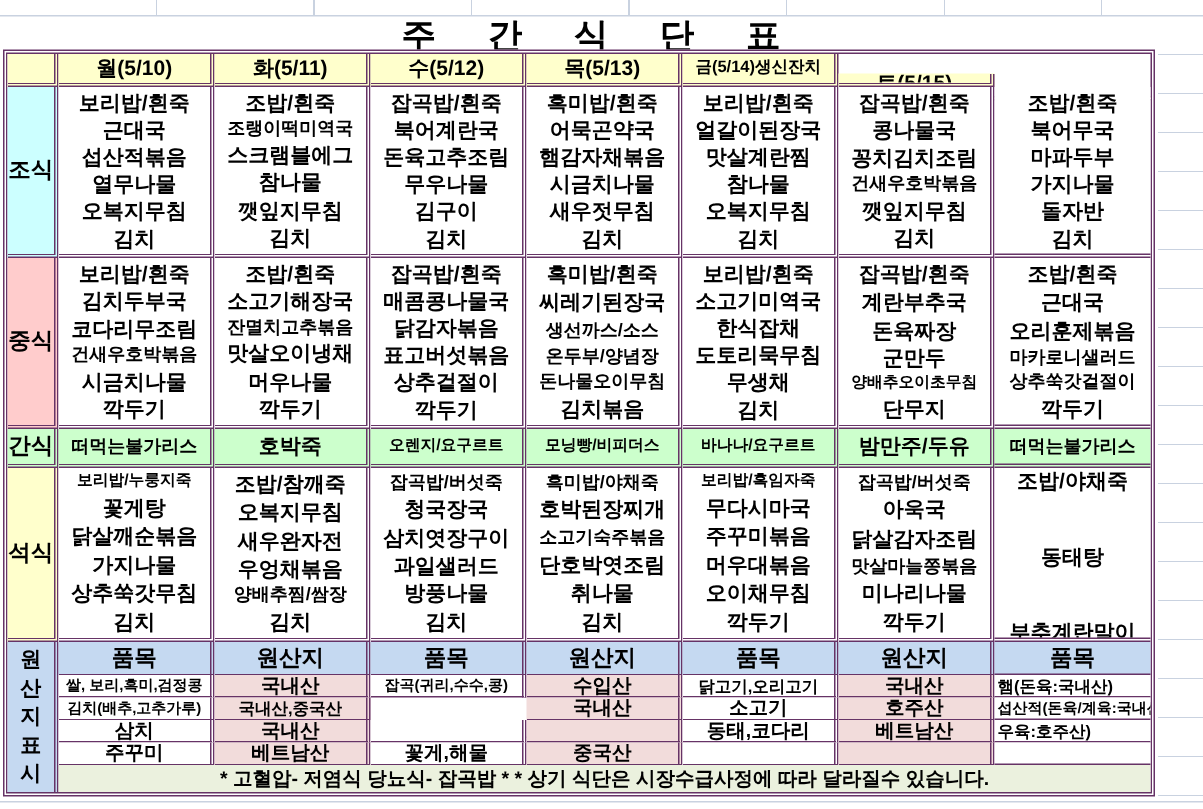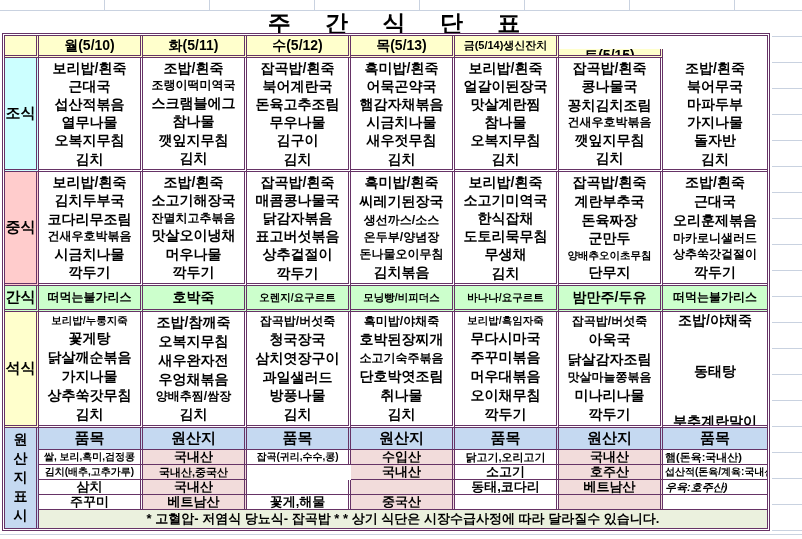--- a/index.html
+++ b/index.html
@@ -284,21 +284,21 @@
       <div class="cell origin-cell thin-b dbl-r origin-val" style="grid-area: 8 / 5 / span 1 / span 1;">국내산</div>
       <div class="cell origin-cell thin-b dbl-r origin-item" style="grid-area: 8 / 6 / span 1 / span 1;">소고기</div>
       <div class="cell origin-cell thin-b dbl-r origin-val" style="grid-area: 8 / 7 / span 1 / span 1;">호주산</div>
       <div class="cell origin-cell thin-b origin-right fs-xs" style="grid-area: 8 / 8 / span 1 / span 1;">섭산적(돈육/계육:국내산</div>
       <div class="cell origin-cell thin-b dbl-r origin-item" style="grid-area: 9 / 2 / span 1 / span 1;">삼치</div>
       <div class="cell origin-cell thin-b dbl-r origin-val" style="grid-area: 9 / 3 / span 1 / span 1;">국내산</div>
       <div class="cell origin-cell thin-b dbl-r origin-item" style="grid-area: 9 / 4 / span 1 / span 1;"></div>
       <div class="cell origin-cell thin-b dbl-r origin-val" style="grid-area: 9 / 5 / span 1 / span 1;"></div>
       <div class="cell origin-cell thin-b dbl-r origin-item" style="grid-area: 9 / 6 / span 1 / span 1;">동태,코다리</div>
       <div class="cell origin-cell thin-b dbl-r origin-val" style="grid-area: 9 / 7 / span 1 / span 1;">베트남산</div>
-      <div class="cell origin-cell thin-b origin-right fs-s" style="grid-area: 9 / 8 / span 1 / span 1; font-style: italic;">우육:호주산)</div>
+      <div class="cell origin-cell thin-b origin-right fs-s" style="grid-area: 9 / 8 / span 1 / span 1;">우육:호주산)</div>
       <div class="cell origin-cell thin-b dbl-r origin-item" style="grid-area: 10 / 2 / span 1 / span 1;">주꾸미</div>
       <div class="cell origin-cell thin-b dbl-r origin-val" style="grid-area: 10 / 3 / span 1 / span 1;">베트남산</div>
       <div class="cell origin-cell thin-b dbl-r origin-item" style="grid-area: 10 / 4 / span 1 / span 1;">꽃게,해물</div>
       <div class="cell origin-cell thin-b dbl-r origin-val" style="grid-area: 10 / 5 / span 1 / span 1;">중국산</div>
       <div class="cell origin-cell thin-b dbl-r origin-item" style="grid-area: 10 / 6 / span 1 / span 1;"></div>
       <div class="cell origin-cell thin-b dbl-r origin-val" style="grid-area: 10 / 7 / span 1 / span 1;"></div>
       <div class="cell origin-cell thin-b origin-right" style="grid-area: 10 / 8 / span 1 / span 1;"></div>
       <div class="cell note" style="grid-area: 11 / 2 / span 1 / span 7;">* 고혈압- 저염식   당뇨식- 잡곡밥 *      * 상기 식단은 시장수급사정에 따라 달라질수 있습니다.</div>
     </div>
 </div>

